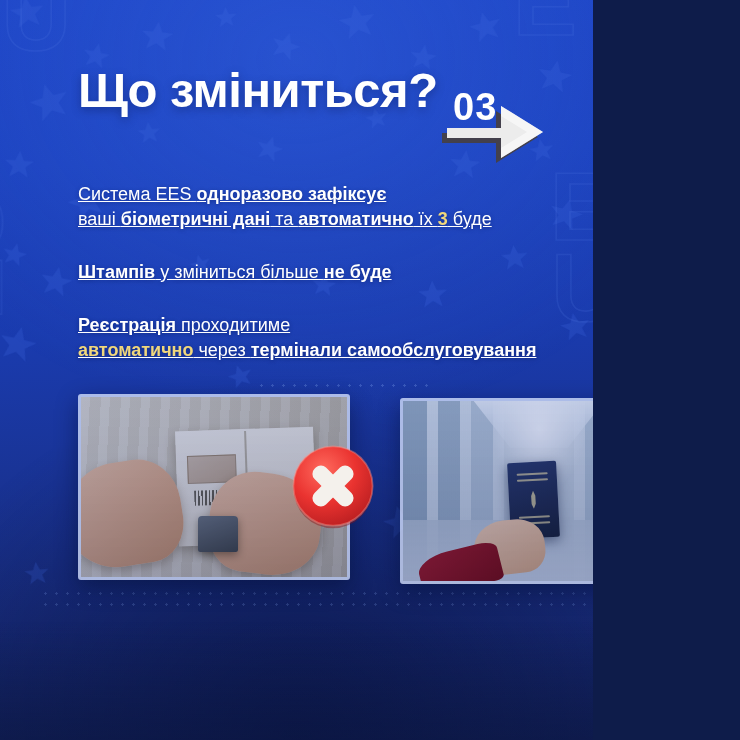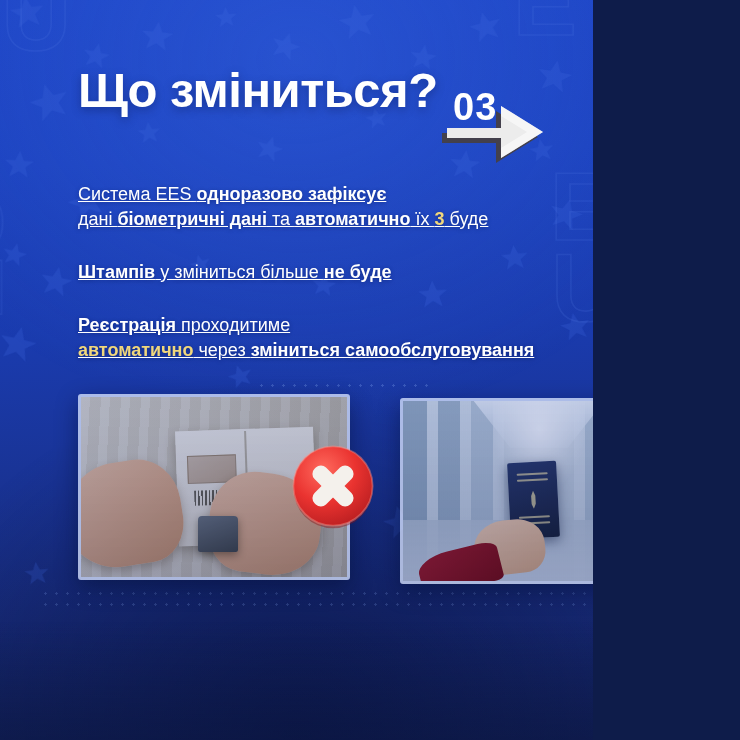--- a/index.html
+++ b/index.html
@@ -345,30 +345,30 @@
       <path d="M8 36 L62 36 L62 14 L104 40 L62 66 L62 46 L8 46 Z" fill="#4a3f36" opacity="0.85" transform="translate(-5,5)"></path>
       <path d="M8 36 L62 36 L62 14 L104 40 L62 66 L62 46 L8 46 Z" fill="#ececec"></path>
       <path d="M62 14 L104 40 L62 66 L62 56 L88 40 L62 24 Z" fill="#ffffff" opacity="0.55"></path>
     </svg>
   </div>
 
   <div class="copy">
 
     <p class="para">
       <span>Система EES </span><b>одноразово зафіксує</b><br>
-      <span>дані </span><b>біометричні дані</b><span> та </span><b>автоматично</b><span> їх </span><b class="accent">3</b><span> буде</span>
+      <span>ваші </span><b>біометричні дані</b><span> та </span><b>автоматично</b><span> їх </span><b class="accent">3</b><span> буде</span>
     </p>
 
     <p class="para">
       <b>Штампів</b><span> у зміниться більше </span><b>не буде</b>
     </p>
 
     <p class="para">
       <b>Реєстрація</b><span> проходитиме</span><br>
-      <b class="accent">автоматично</b><span> через </span><b>зміниться самообслуговування</b>
+      <b class="accent">автоматично</b><span> через </span><b>термінали самообслуговування</b>
     </p>
 
   </div>
 
   <div class="photo-frame photo-left">
     <div class="photo-inner">
       <div class="desk"></div>
       <div class="passport-open">
         <div class="mini-photo"></div>
         <div class="barcode"></div>

